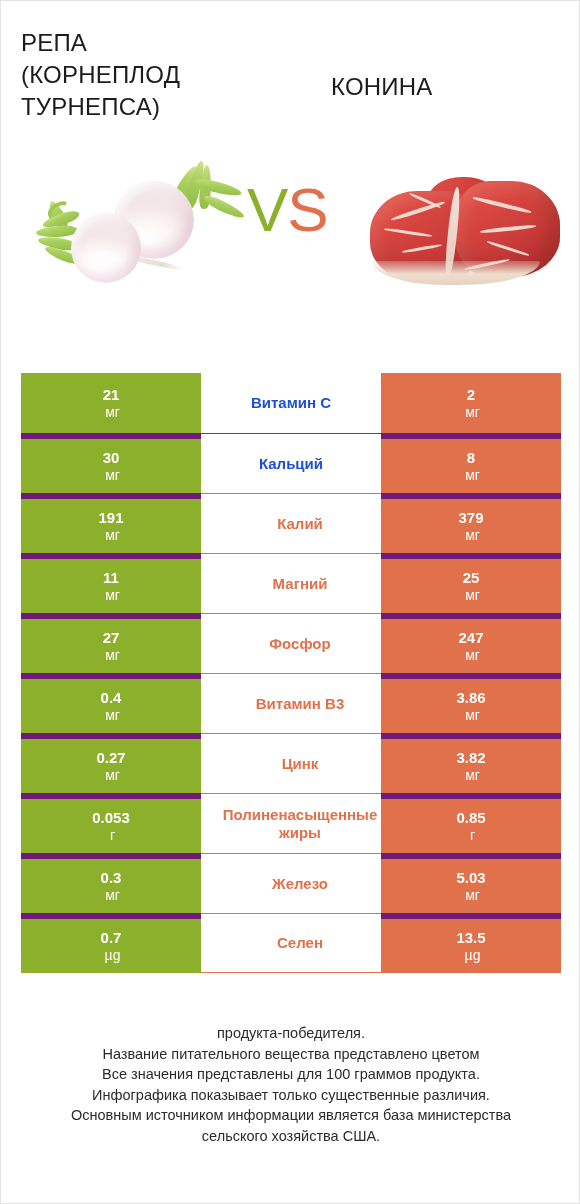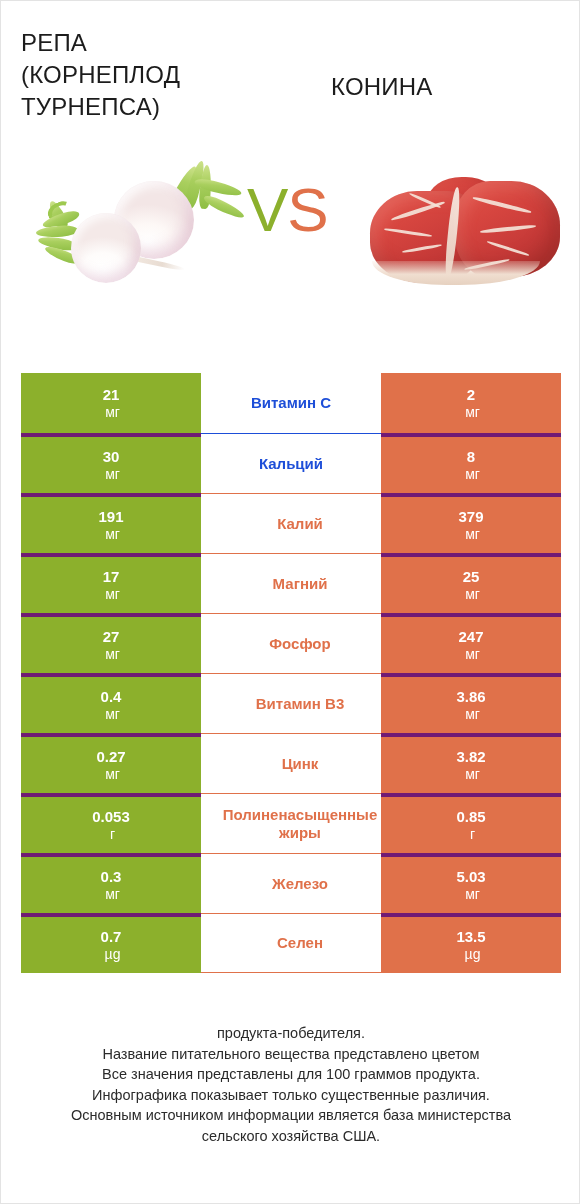--- a/index.html
+++ b/index.html
@@ -226,21 +226,21 @@
   .cell-mid.win-left  { color: #1d4ed8; }
   .cell-mid.win-right { color: #E0714A; padding-left: 20px; }
 
   .unit { font-weight: 400; margin-left: 3px; font-size: 14px; }
 
   
   .row + .row .cell-mid { border-top: 1px solid currentColor; }
   .table .row:last-child .cell-mid { border-bottom: 1px solid currentColor; }
   
   .row + .row .cell-left,
-  .row + .row .cell-right { border-top: 4px solid #701a75; }
+  .row + .row .cell-right { border-top: 6px solid #701a75; }
 
   
   .footer {
     position: absolute;
     left: 28px;
     top: 1022px;
     width: 524px;
     text-align: center;
     color: #2b2b2b;
     font-size: 14.5px;
@@ -327,21 +327,21 @@
         <span class="unit">мг</span>
       </div>
       <div class="cell cell-mid win-right">Калий</div>
       <div class="cell cell-right">
         <span>379</span>
         <span class="unit">мг</span>
       </div>
     </div>
     <div class="row">
       <div class="cell cell-left">
-        <span>17</span>
+        <span>11</span>
         <span class="unit">мг</span>
       </div>
       <div class="cell cell-mid win-right">Магний</div>
       <div class="cell cell-right">
         <span>25</span>
         <span class="unit">мг</span>
       </div>
     </div>
     <div class="row">
       <div class="cell cell-left">

